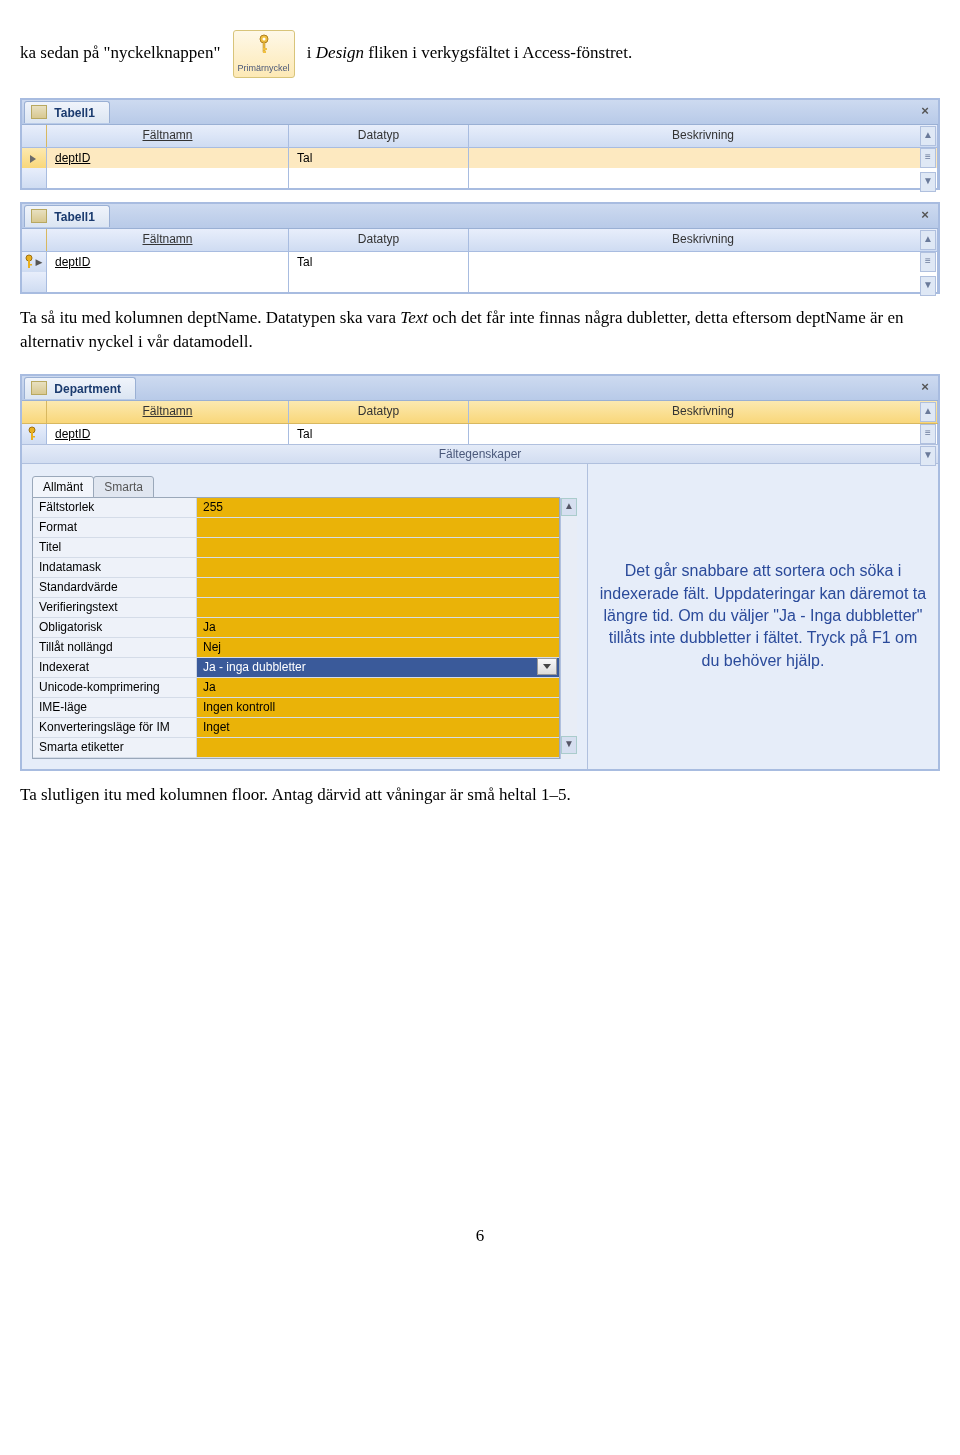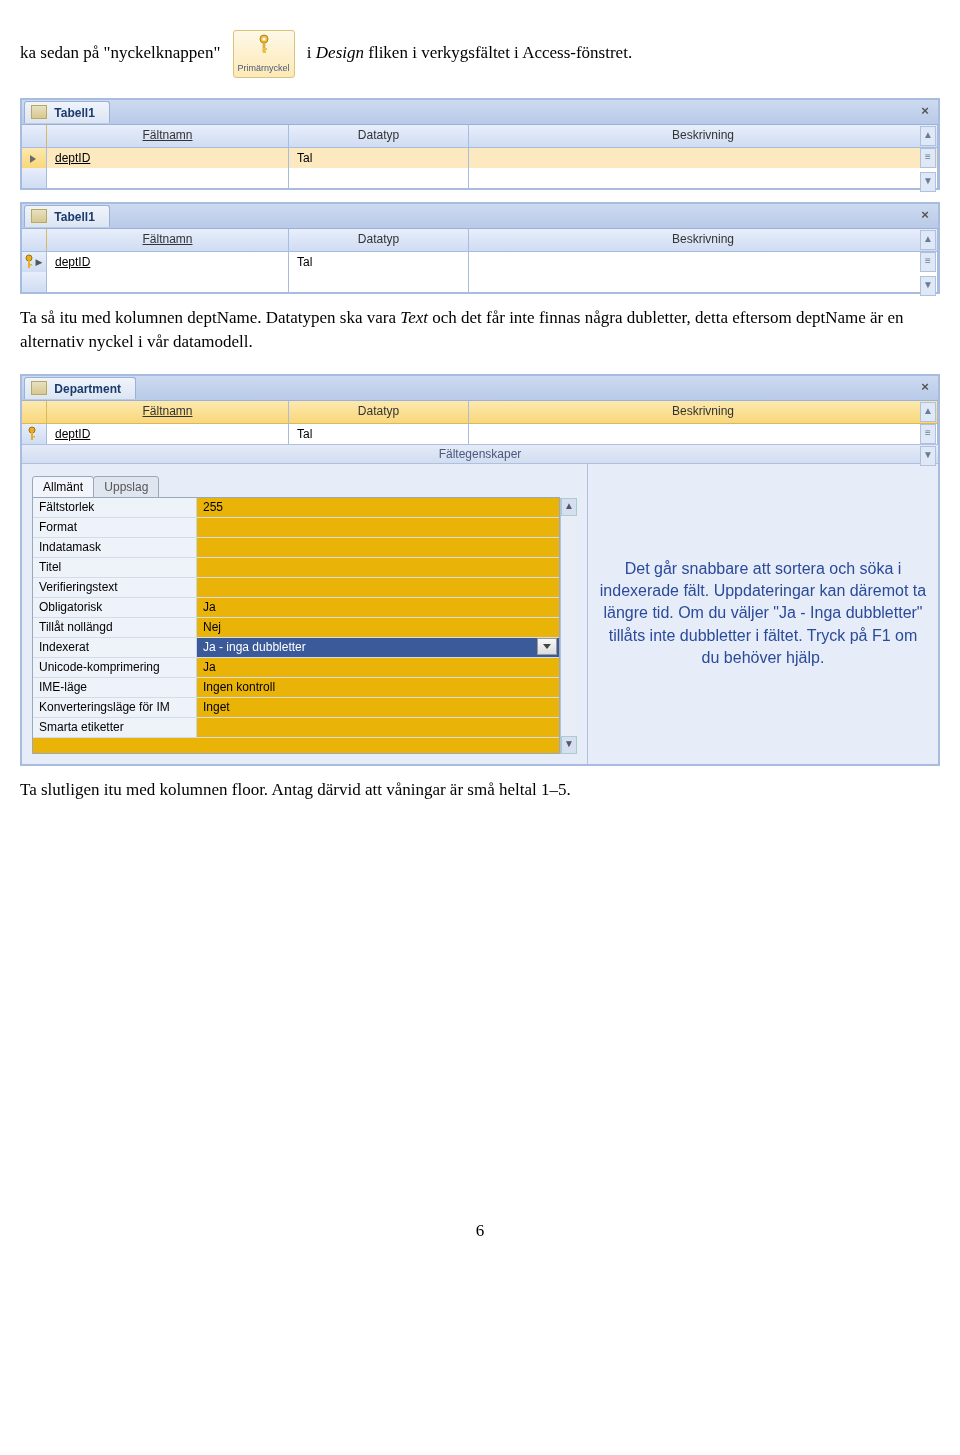--- a/index.html
+++ b/index.html
@@ -404,38 +404,42 @@
     <div>▲</div>
     <div>≡</div>
     <div>▼</div>
   </div>
 
   <div class="props-title">Fältegenskaper</div>
   <div class="props-body">
     <div class="props-left">
       <div class="mini-tabs">
         <span class="mini-tab">Allmänt</span>
-        <span class="mini-tab inactive">Uppslag</span>
+        <span class="mini-tab inactive">Smarta</span>
       </div>
       <div class="props-left-wrap">
         <div class="props-table" id="props-table" style="flex:1">
             <div class="prop-row">
               <div class="plabel">Fältstorlek</div>
               <div class="pval">255</div>
             </div>
             <div class="prop-row">
               <div class="plabel">Format</div>
               <div class="pval"></div>
             </div>
             <div class="prop-row">
+              <div class="plabel">Titel</div>
+              <div class="pval"></div>
+            </div>
+            <div class="prop-row">
               <div class="plabel">Indatamask</div>
               <div class="pval"></div>
             </div>
             <div class="prop-row">
-              <div class="plabel">Titel</div>
+              <div class="plabel">Standardvärde</div>
               <div class="pval"></div>
             </div>
             <div class="prop-row">
               <div class="plabel">Verifieringstext</div>
               <div class="pval"></div>
             </div>
             <div class="prop-row">
               <div class="plabel">Obligatorisk</div>
               <div class="pval">Ja</div>
             </div>

